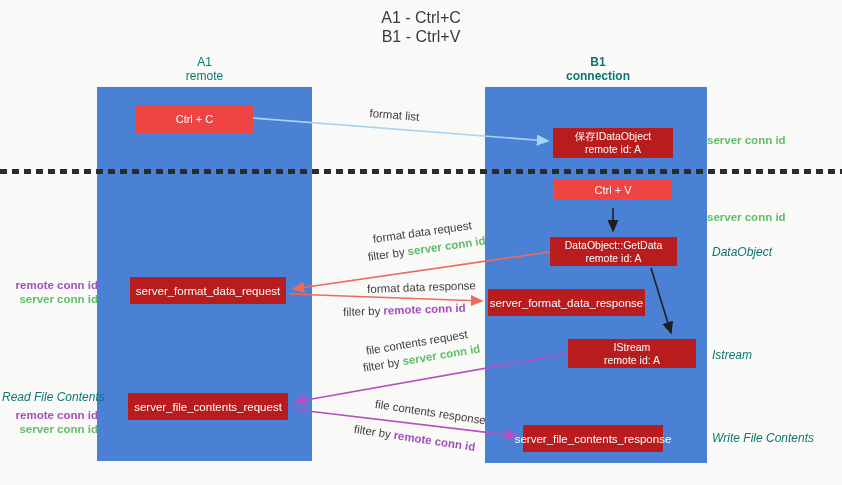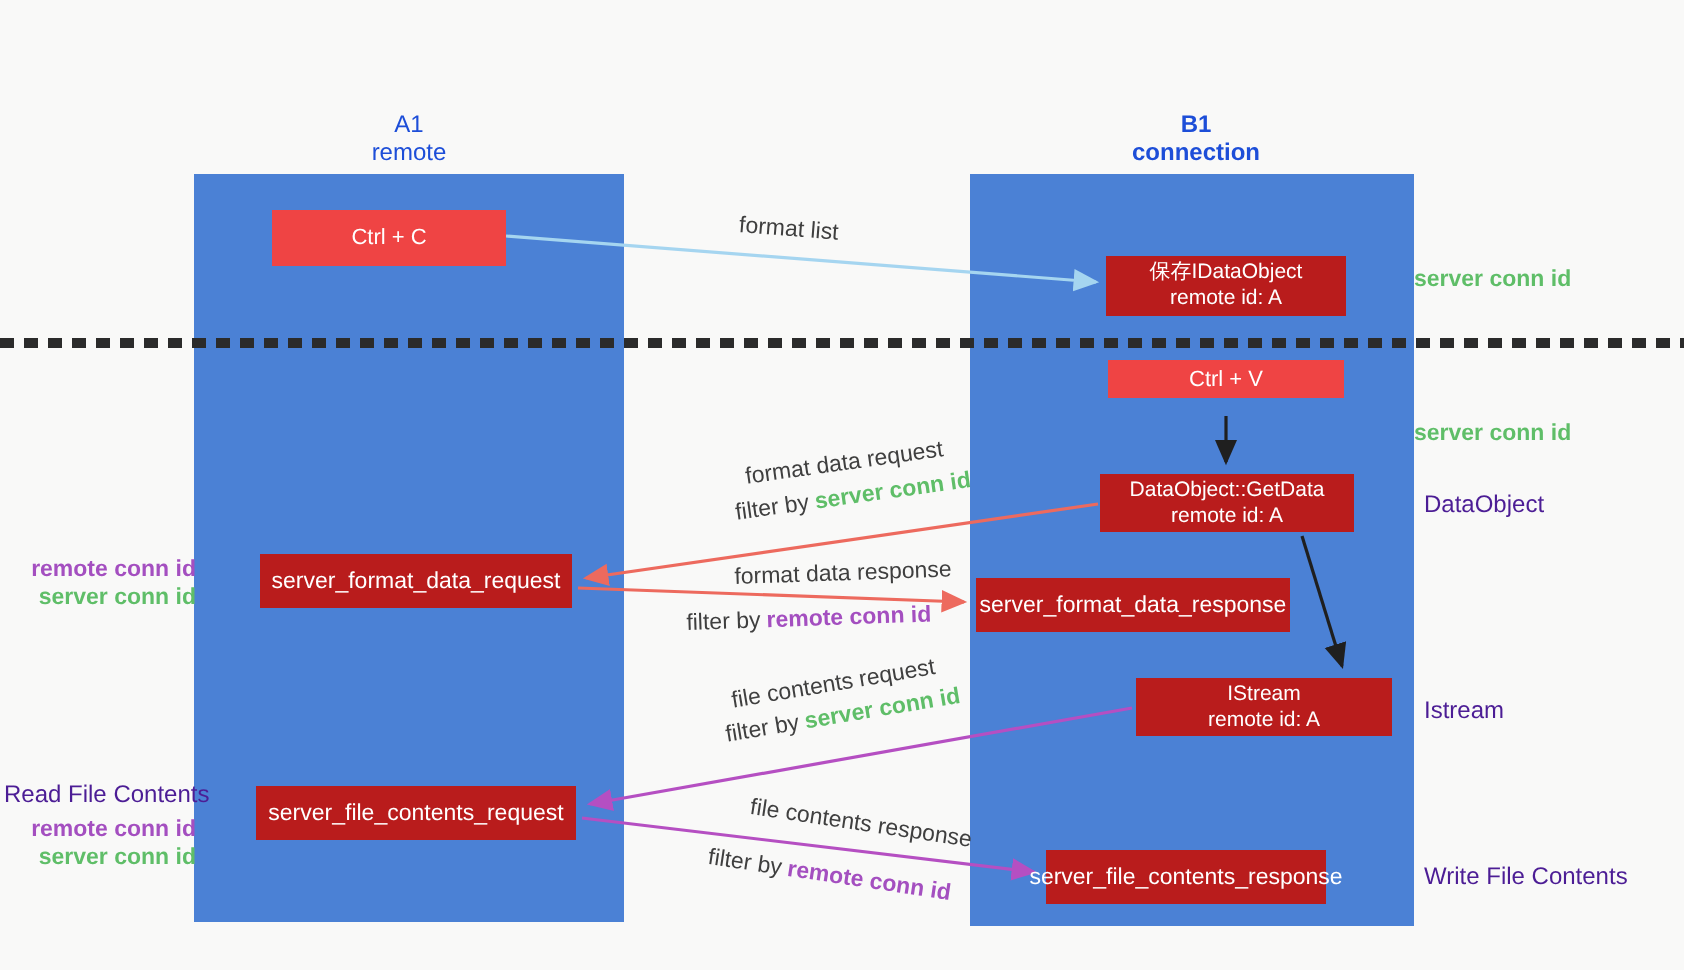--- a/index.html
+++ b/index.html
@@ -16,21 +16,21 @@
   .title-block {
     left: 0; right: 0; top: 8px;
     text-align: center;
     color: #3a3a3a;
     font-size: 16px;
     line-height: 19px;
   }
   .col-header {
     top: 55px;
     text-align: center;
-    color: #1d4ed8;
+    color: #0f766e;
     font-size: 12px;
     line-height: 14px;
   }
   .lifeline {
     top: 87px;
     height: 374px;
     background: #4b81d5;
   }
   .dotted-line {
     left: 0; top: 169px;
@@ -44,21 +44,21 @@
     justify-content: center;
     flex-direction: column;
     color: #ffffff;
     text-align: center;
     z-index: 4;
   }
   .node-green { background: #ef4444; font-size: 11px; }
   .node-orange { background: #b91c1c; }
   .node-2line { font-size: 10.5px; line-height: 13px; }
   .node-wide { font-size: 11.5px; }
-  .side-label { font-size: 12px; color: #4c1d95; white-space: nowrap; z-index: 4; }
+  .side-label { font-size: 12px; color: #0f766e; white-space: nowrap; z-index: 4; font-style: italic; }
   .accent-green { color: #5fbe68; font-weight: bold; }
   .accent-purple { color: #a44fc0; font-weight: bold; }
   .side-accent { font-size: 11.5px; line-height: 14px; white-space: nowrap; z-index: 4; }
   .left-stack { text-align: right; }
   .arrow-label {
     font-size: 11.5px;
     color: #3f3f3f;
     white-space: nowrap;
     z-index: 5;
     transform-origin: left top;
@@ -70,20 +70,24 @@
     width: 842px; height: 485px;
     z-index: 2;
     pointer-events: none;
   }
 </style>
 </head>
 <body>
 
 <div class="canvas">
 
+  <div class="abs title-block">
+    <div>A1 - Ctrl+C</div>
+    <div>B1 - Ctrl+V</div>
+  </div>
 
   <div class="abs col-header" style="left:97px;width:215px;">
     <div>A1</div>
     <div>remote</div>
   </div>
   <div class="abs col-header" style="left:487px;width:222px;font-weight:bold;">
     <div>B1</div>
     <div>connection</div>
   </div>
 

